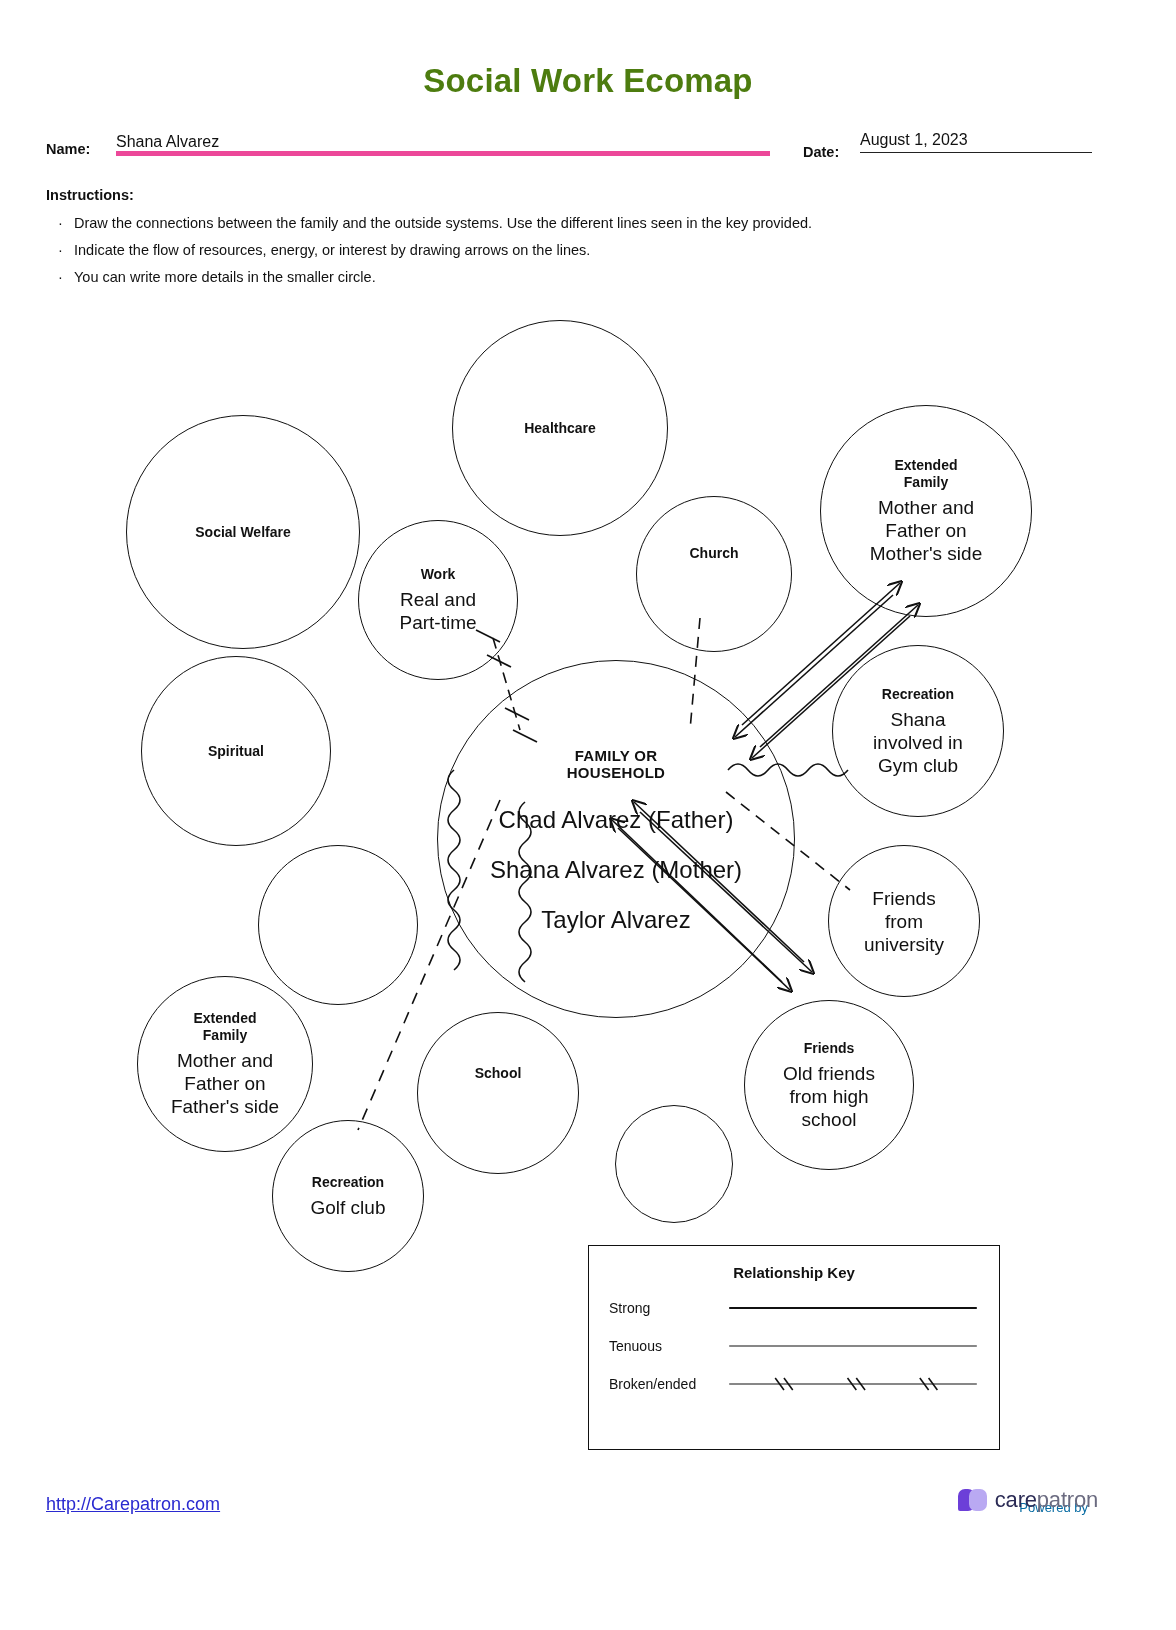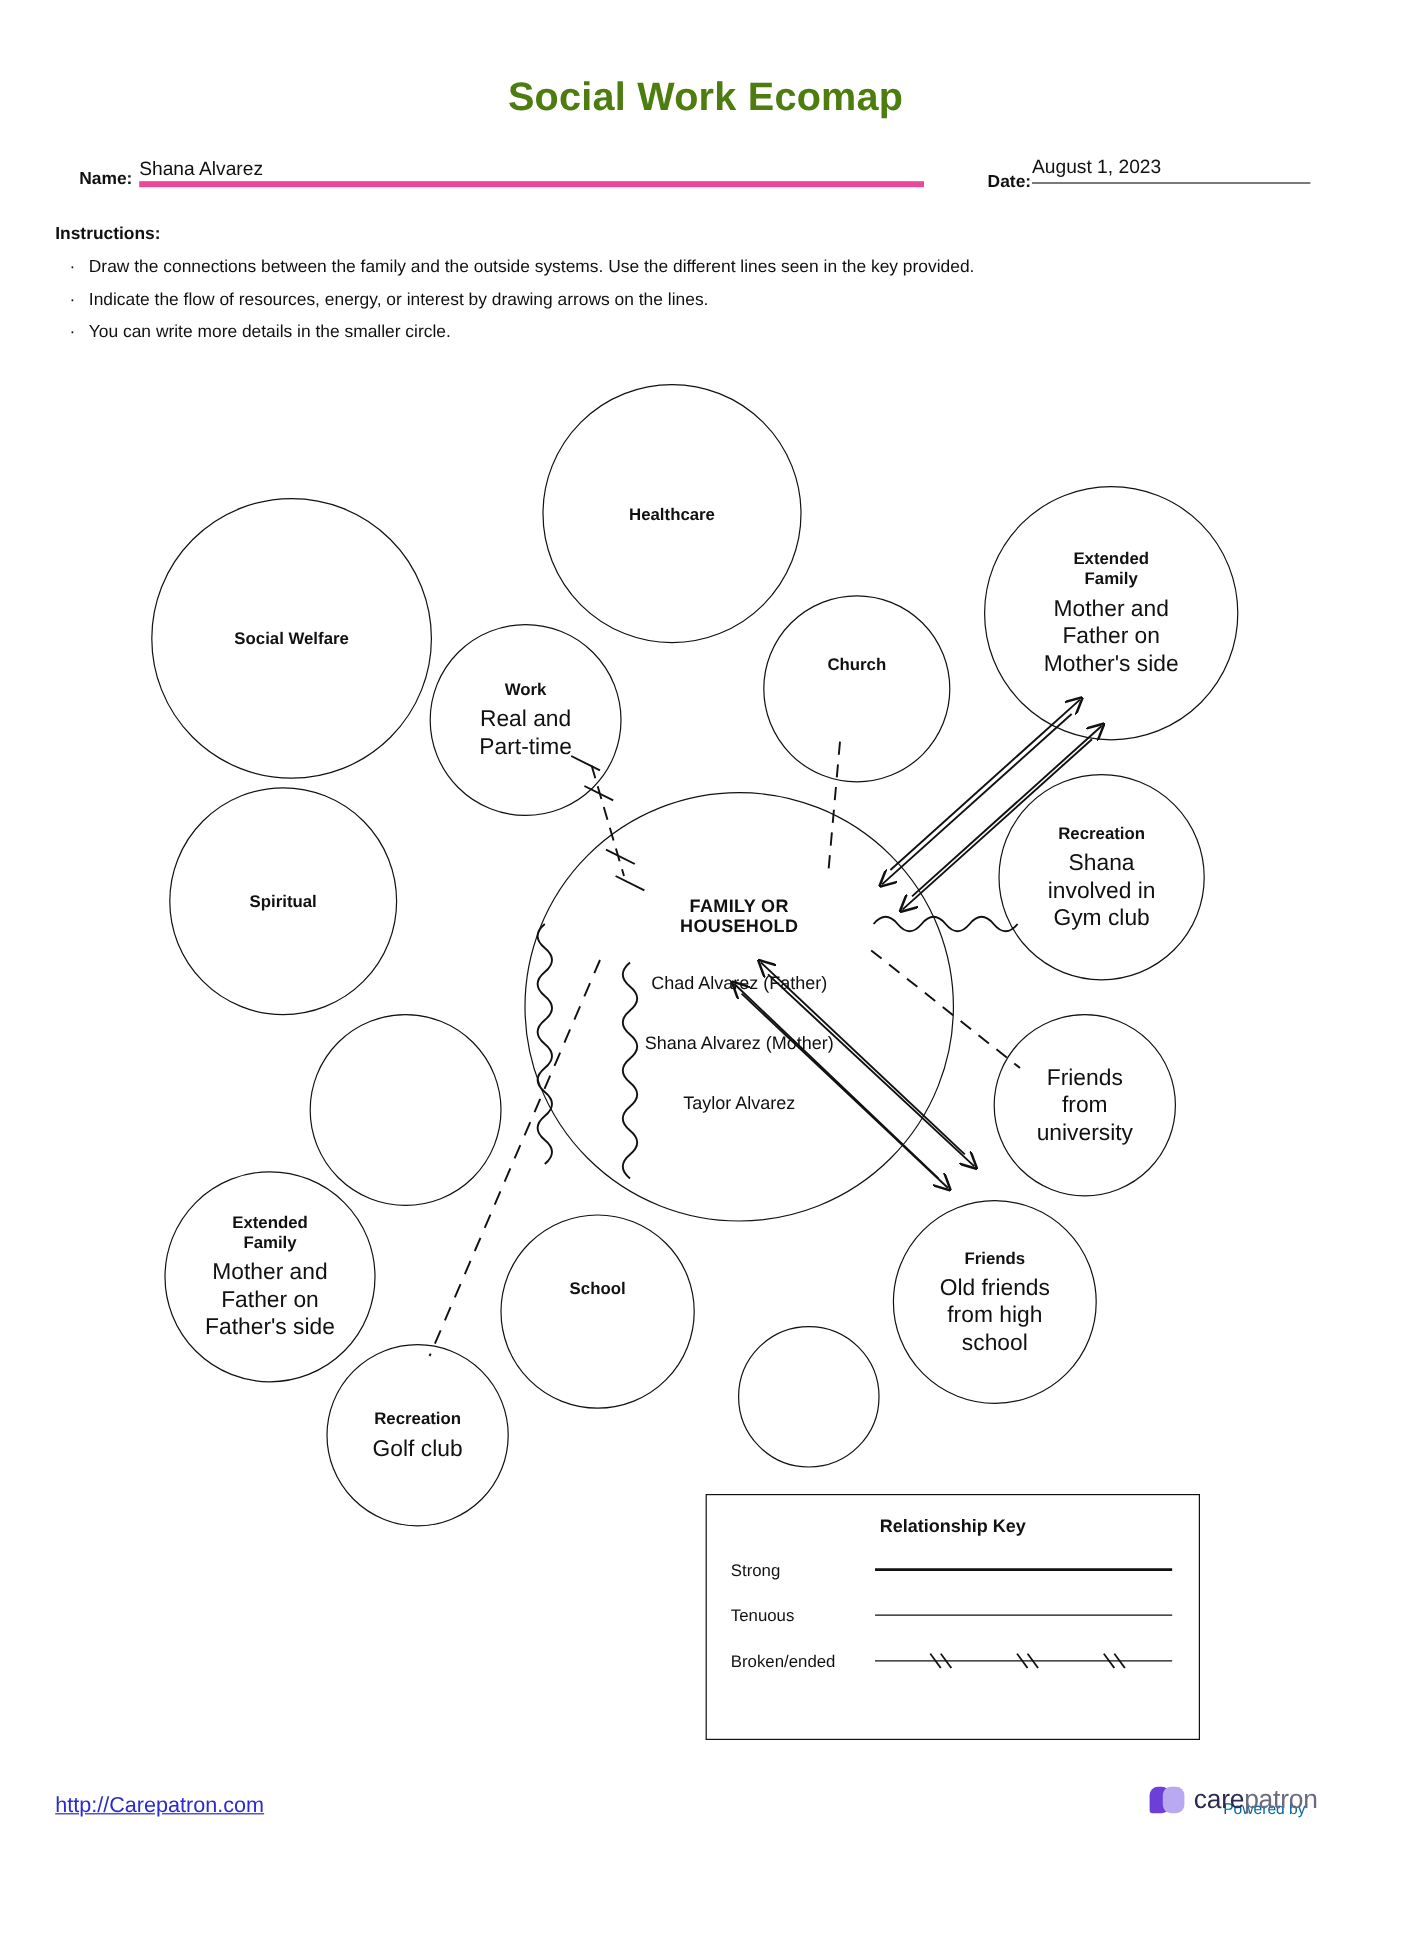--- a/index.html
+++ b/index.html
@@ -17,21 +17,21 @@
   .page { position: absolute; inset: 0; }
 
   
   .title {
     position: absolute; top: 62px; left: 0; width: 100%;
     text-align: center;
     font-size: 33px; font-weight: bold; color: #4d7c0f;
     letter-spacing: .2px;
   }
   .field-row { position: absolute; font-size: 15px; }
-  .label { font-weight: bold; font-size: 14.5px; margin-left: 20px; }
+  .label { font-weight: bold; font-size: 14.5px; }
   .name-label { top: 141px; left: 46px; }
   .name-value {
     position: absolute; top: 133px; left: 116px; width: 654px;
     border-bottom: 5px solid #ec4899; padding-bottom: 0;
     font-size: 16px;
   }
   .date-label { top: 144px; left: 803px; }
   .date-value {
     position: absolute; top: 131px; left: 860px; width: 232px;
     border-bottom: 1px solid #222; padding-bottom: 3px;
@@ -60,21 +60,21 @@
     flex-direction: column;
     align-items: center;
     justify-content: center;
     text-align: center;
   }
   .c-title { font-size: 14px; font-weight: bold; line-height: 17px; }
   .c-text { font-size: 19px; line-height: 23px; font-weight: 400; }
   .c-title + .c-text { margin-top: 5px; }
 
   .family-circle .c-title { font-size: 15px; letter-spacing: .3px; }
-  .family-circle .c-text { font-size: 15px; margin-top: 27px; }
+  .family-circle .c-text { font-size: 24px; margin-top: 27px; }
 
   svg.lines { position: absolute; top: 0; left: 0; width: 1176px; height: 960px; pointer-events: none; }
 
   
   .keybox {
     position: absolute; left: 588px; top: 1245px;
     width: 412px; height: 205px;
     border: 1.6px solid #111;
     background: #fff;
   }

